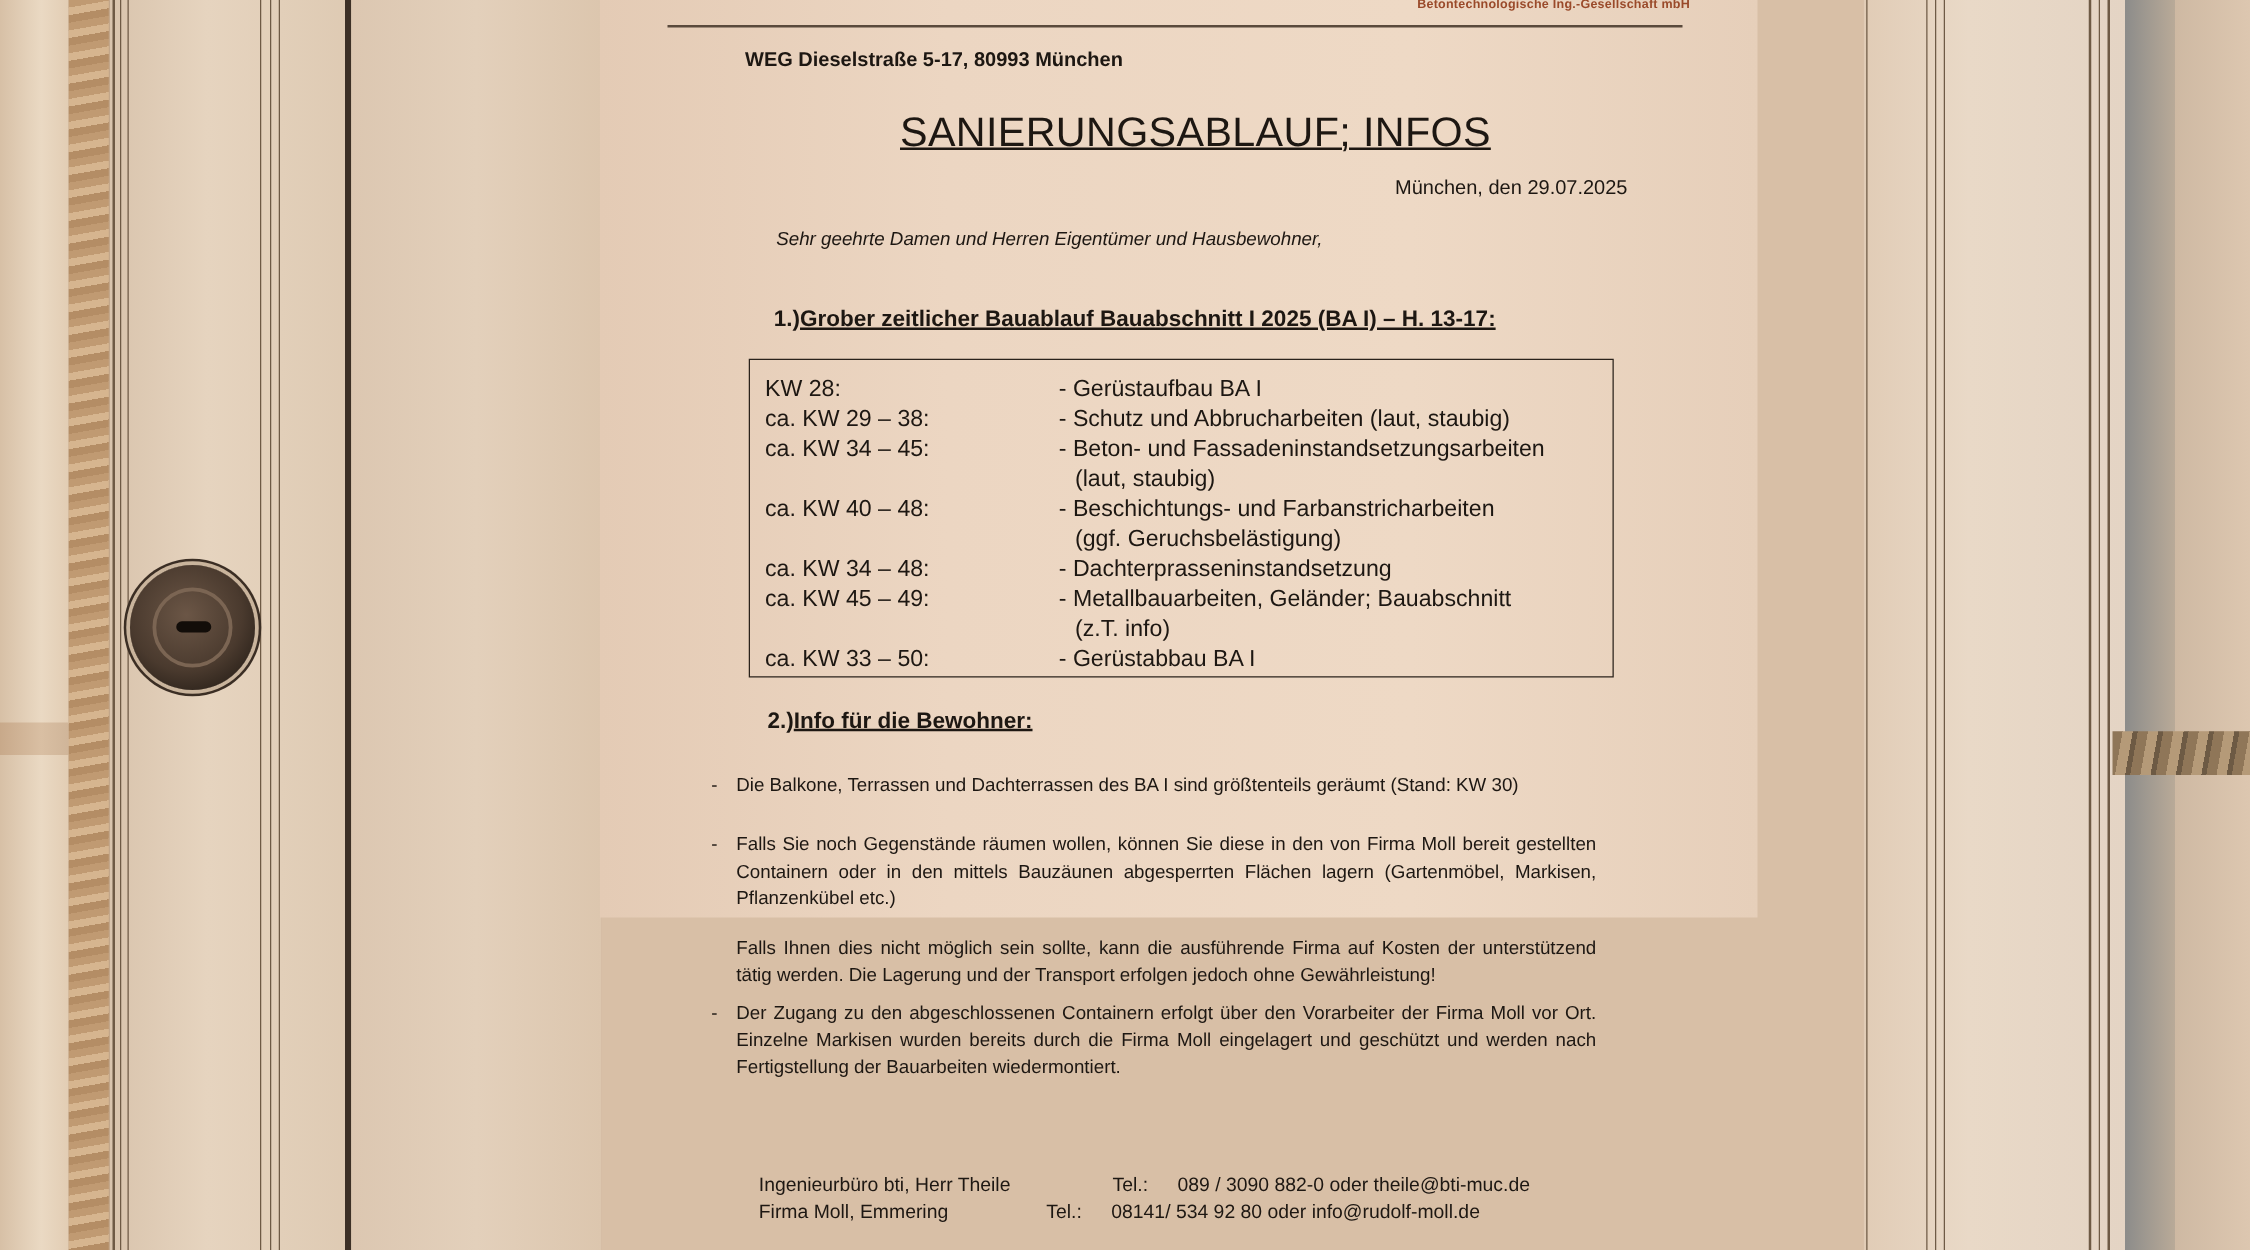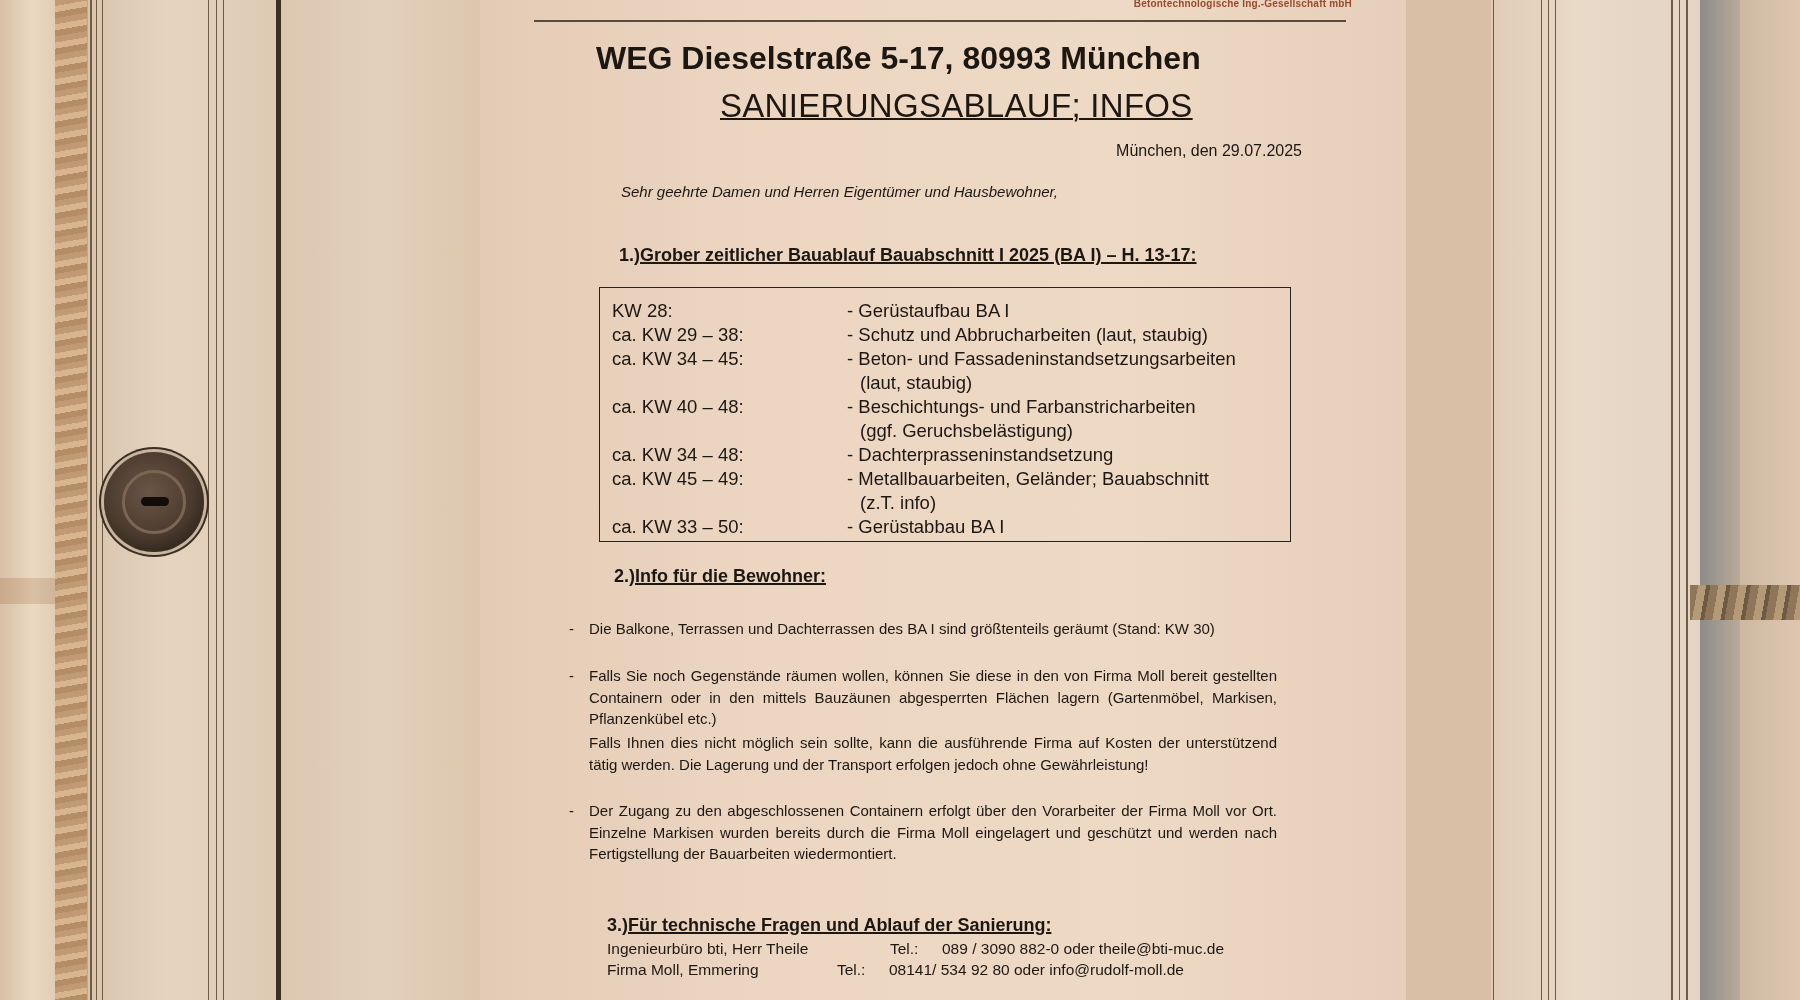--- a/index.html
+++ b/index.html
@@ -50,28 +50,28 @@
     background:linear-gradient(90deg,#8c8c8a,#b9aa98); }
   .tile-right { position:absolute; left:1720px; top:0; width:80px; height:585px;
     background:linear-gradient(90deg,#c9b49e,#ddc7b0); }
   .tile-right-b { position:absolute; left:1720px; top:620px; width:80px; height:380px;
     background:linear-gradient(90deg,#c9b49e,#ddc7b0); }
   .grout-right { position:absolute; left:1690px; top:585px; width:110px; height:35px;
     background:repeating-linear-gradient(100deg,#8f7658 0 8px,#b59a78 8px 16px,#6d5a44 16px 20px); }
 
   
   .paper {
-    position:absolute; left:480px; top:0; width:926px; height:1000px;
+    position:absolute; left:480px; top:0; width:926px; height:734px;
     background:linear-gradient(90deg,#e4cbb5 0%,#ecd6c2 30%,#eed9c5 70%,#e6cfba 100%);
     color:#1d1712;
   }
   .company-tag { position:absolute; right:54px; top:-2px; font-size:10px; font-weight:bold; color:#9a4a2a; letter-spacing:0.2px; }
   .header-rule { position:absolute; left:54px; right:60px; top:20px; height:2px; background:#5a4a3c; }
 
-  .weg-title { position:absolute; left:116px; top:40px; font-size:32px; font-weight:bold; }
+  .weg-title { position:absolute; left:116px; top:40px; font-size:16px; font-weight:bold; }
   .main-title { position:absolute; left:240px; top:87px; font-size:33px; text-decoration:underline; text-decoration-thickness:2px; letter-spacing:0.3px; }
   .date { position:absolute; right:104px; top:142px; font-size:16px; }
   .greeting { position:absolute; left:141px; top:183px; font-size:15px;font-style:italic; }
 
   .section-head { position:absolute; font-size:18px; font-weight:bold; }
   .section-head .sec-title { text-decoration:underline; text-decoration-thickness:1.5px; }
 
   .schedule-box {
     position:absolute; left:119px; top:287px; width:692px; height:255px;
     border:1.5px solid #2a221b; box-sizing:border-box;
@@ -184,31 +184,28 @@
   </div>
 
   <div class="bullet-item" style="top:618px">
     <span class="bullet-dash">-</span>
     <span>Die Balkone, Terrassen und Dachterrassen des BA I sind größtenteils geräumt (Stand: KW 30)</span>
   </div>
   <div class="bullet-item" style="top:665px">
     <span class="bullet-dash">-</span>
     <span>Falls Sie noch Gegenstände räumen wollen, können Sie diese in den von Firma Moll bereit gestellten Containern oder in den mittels Bauzäunen abgesperrten Flächen lagern (Gartenmöbel, Markisen, Pflanzenkübel etc.)</span>
   </div>
-  <div class="bullet-para" style="top:732px">
+  <div class="bullet-para" style="top:748px">
     <span>Falls Ihnen dies nicht möglich sein sollte, kann die ausführende Firma auf Kosten der unterstützend tätig werden. Die Lagerung und der Transport erfolgen jedoch ohne Gewährleistung!</span>
   </div>
   <div class="bullet-item" style="top:800px">
     <span class="bullet-dash">-</span>
     <span>Der Zugang zu den abgeschlossenen Containern erfolgt über den Vorarbeiter der Firma Moll vor Ort. Einzelne Markisen wurden bereits durch die Firma Moll eingelagert und geschützt und werden nach Fertigstellung der Bauarbeiten wiedermontiert.</span>
   </div>
 
-  <div class="section-head" style="left:127px;top:915px">
-    <span>3.)</span><span class="sec-title">Für technische Fragen und Ablauf der Sanierung:</span>
-  </div>
 
   <div class="contact-row" style="left:127px;top:940px">
     <span class="contact-name">Ingenieurbüro bti, Herr Theile</span>
     <span class="contact-tel-label" style="left:283px">Tel.:</span>
     <span class="contact-details" style="left:335px">089 / 3090 882-0 oder theile@bti-muc.de</span>
   </div>
   <div class="contact-row" style="left:127px;top:961px">
     <span class="contact-name">Firma Moll, Emmering</span>
     <span class="contact-tel-label" style="left:230px">Tel.:</span>
     <span class="contact-details" style="left:282px">08141/ 534 92 80 oder info@rudolf-moll.de</span>

